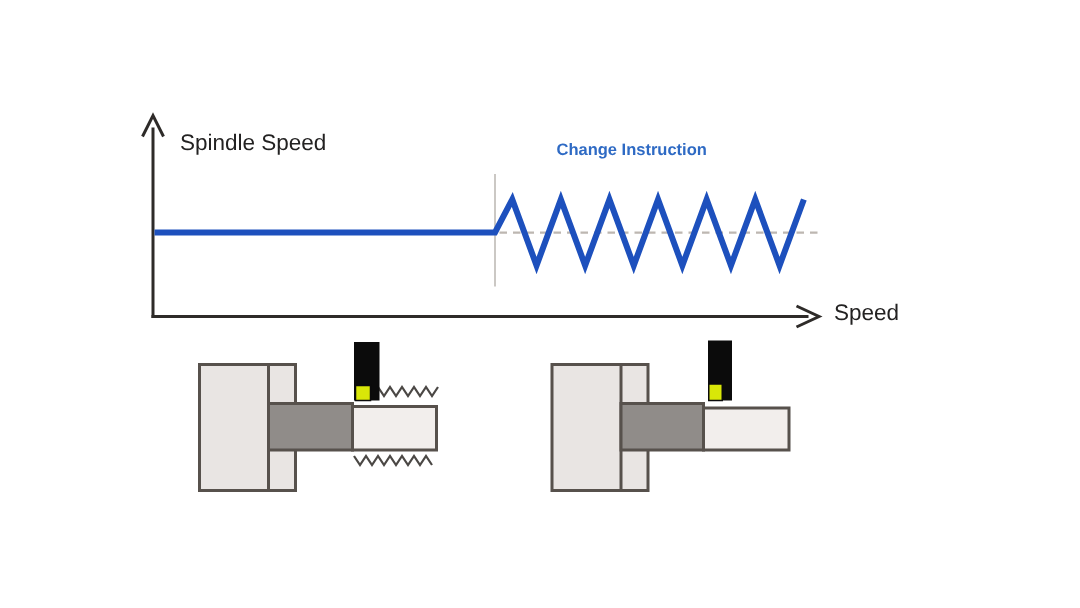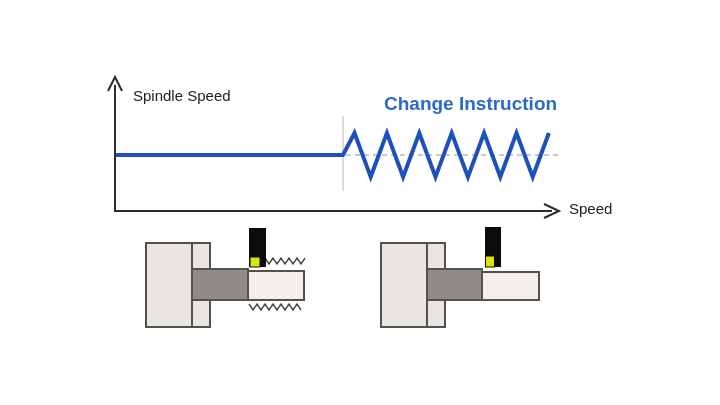--- a/index.html
+++ b/index.html
@@ -7,21 +7,20 @@
     padding: 0;
     background: #ffffff;
     font-family: "Liberation Sans", sans-serif;
   }
   #canvas {
     position: relative;
     width: 688px;
     height: 405px;
     background: var(--background, #ffffff);
     overflow: hidden;
-    margin-left: 13px;
   }
   #diagram-svg {
     position: absolute;
     left: 0;
     top: 0;
   }
   .axis-line      { stroke: var(--axis-dark); stroke-width: 2; }
   .arrowhead      { stroke: var(--axis-dark); stroke-width: 2; fill: none; }
   .change-marker  { stroke: var(--marker-gray); stroke-width: 1.2; }
   .guide-dashed   { stroke: var(--guide-gray); stroke-width: 1.5; stroke-dasharray: 5 4; }
@@ -36,21 +35,21 @@
   .label {
     position: absolute;
     white-space: nowrap;
     font-size: 15px;
     line-height: 1.1;
     color: var(--text-dark);
   }
   .label.blue {
     color: var(--annotation-blue);
     font-weight: 600;
-    font-size: 19px;
+    font-size: 11px;
   }
 </style>
 </head>
 <body>
 
 <div id="canvas">
 
   <svg id="diagram-svg" width="720" height="405" viewBox="0 0 720 405">
 
     <g>

